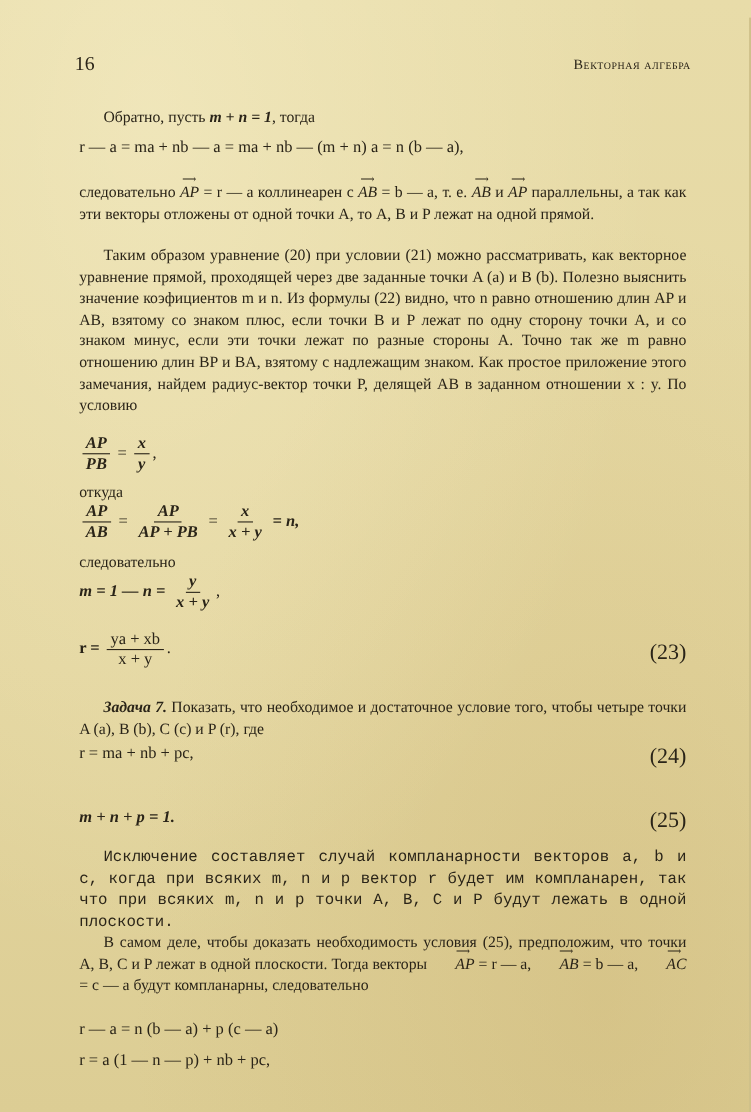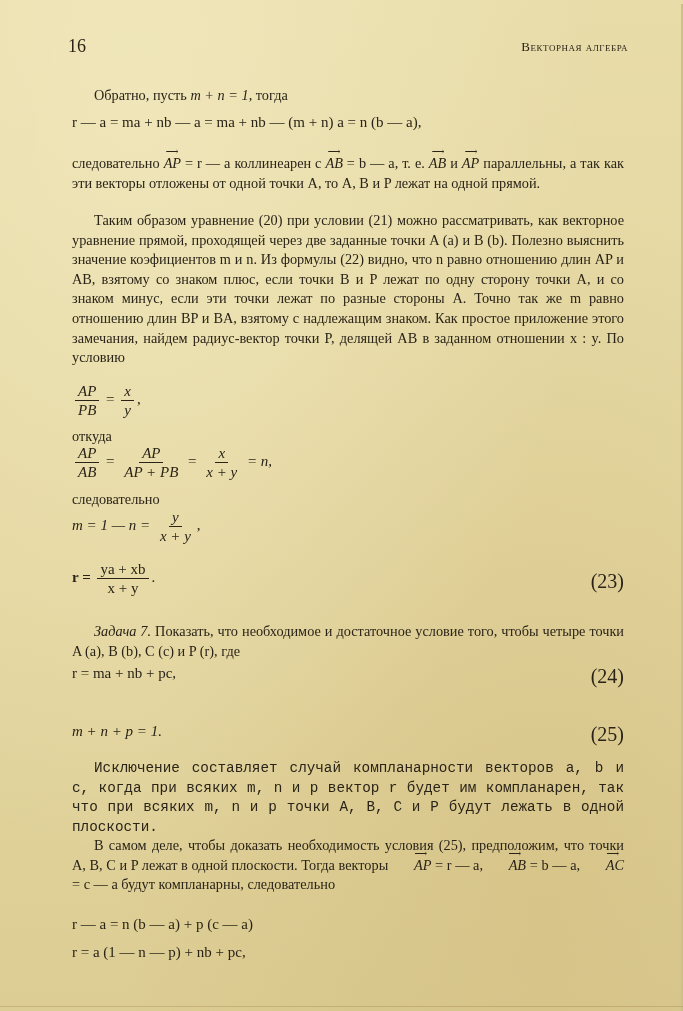--- a/index.html
+++ b/index.html
@@ -7,27 +7,27 @@
       width: 683px; height: 1011px; overflow: hidden;
       background: #e6d9a5;
       background-image:
         radial-gradient(ellipse at 20% 10%, rgba(255,250,220,0.35), transparent 60%),
         radial-gradient(ellipse at 80% 90%, rgba(200,175,110,0.35), transparent 55%),
         linear-gradient(180deg, #e8dca9 0%, #e3d59e 60%, #dccd94 100%);
       font-family: "Liberation Serif", "DejaVu Serif", serif;
       color: #2a2418;
       position: relative;
     }
-    .page { position: absolute; left: 0; top: 4px; width: 683px; height: 874px; }
+    .page { position: absolute; left: 0; top: 16px; width: 683px; height: 874px; }
     .header { position: absolute; top: 32px; left: 68px; width: 560px; height: 20px; }
     .page-num { position: absolute; left: 0; top: 0; font-size: 18px; }
     .running-title { position: absolute; left: 0; width: 560px; top: 3px; text-align: right; font-size: 13px; font-variant: small-caps; letter-spacing: 0.5px; }
     .block { position: absolute; left: 72px; width: 552px; font-size: 14.3px; line-height: 19.6px; text-align: justify; }
     .indent { text-indent: 22px; }
-    .it { font-style: italic; }
+    .it { font-style: italic; font-weight: bold; }
     .b { font-weight: bold; }
     .eq { position: absolute; left: 72px; width: 552px; font-size: 15px; text-align: left; }
     .eqnum { position: absolute; right: 0; font-size: 20px; }
     .vec { position: relative; display: inline-block; font-style: italic; }
     .vec::before { content: "⟶"; position: absolute; left: 50%; transform: translateX(-50%) scaleX(0.8); top: -12px; font-size: 11px; font-style: normal; }
     .frac { display: inline-flex; flex-direction: column; align-items: center; vertical-align: middle; margin: 0 3px; }
     .frac .num { padding: 0 3px; border-bottom: 1px solid #2a2418; line-height: 18px; }
     .frac .den { padding: 0 3px; line-height: 18px; }
     .bottom-line { position: absolute; left: 0; top: 1002px; width: 683px; height: 1px; background: rgba(150,120,70,0.3); }
     .edge { position: absolute; right: 0; top: 0; width: 2px; height: 1011px; background: #cfc08a; }

